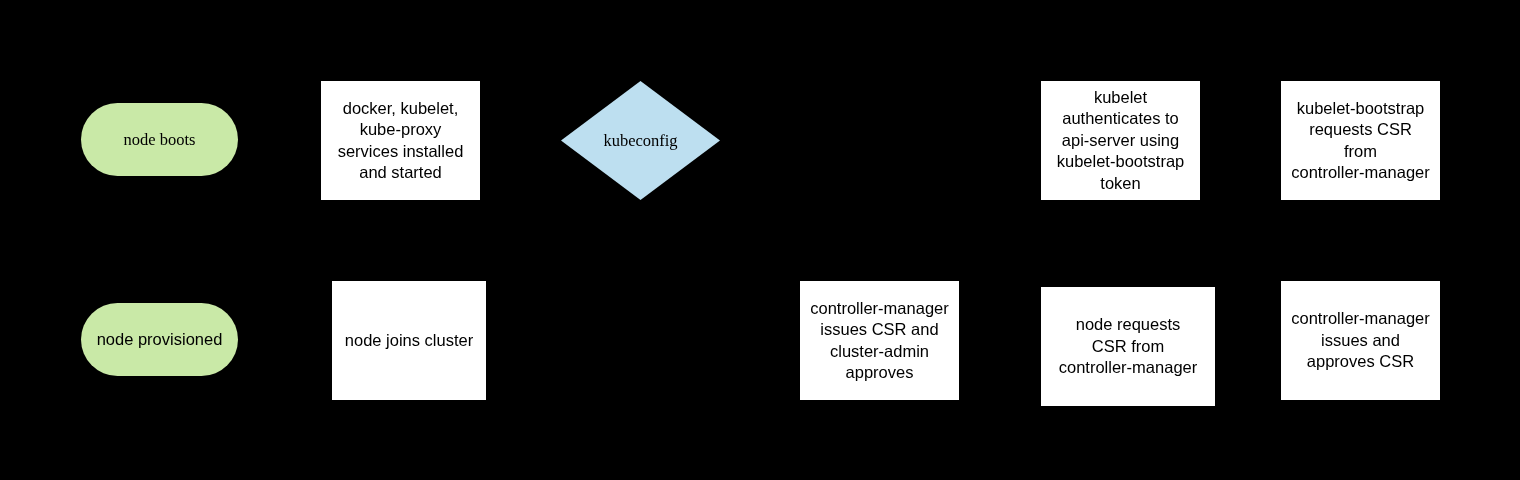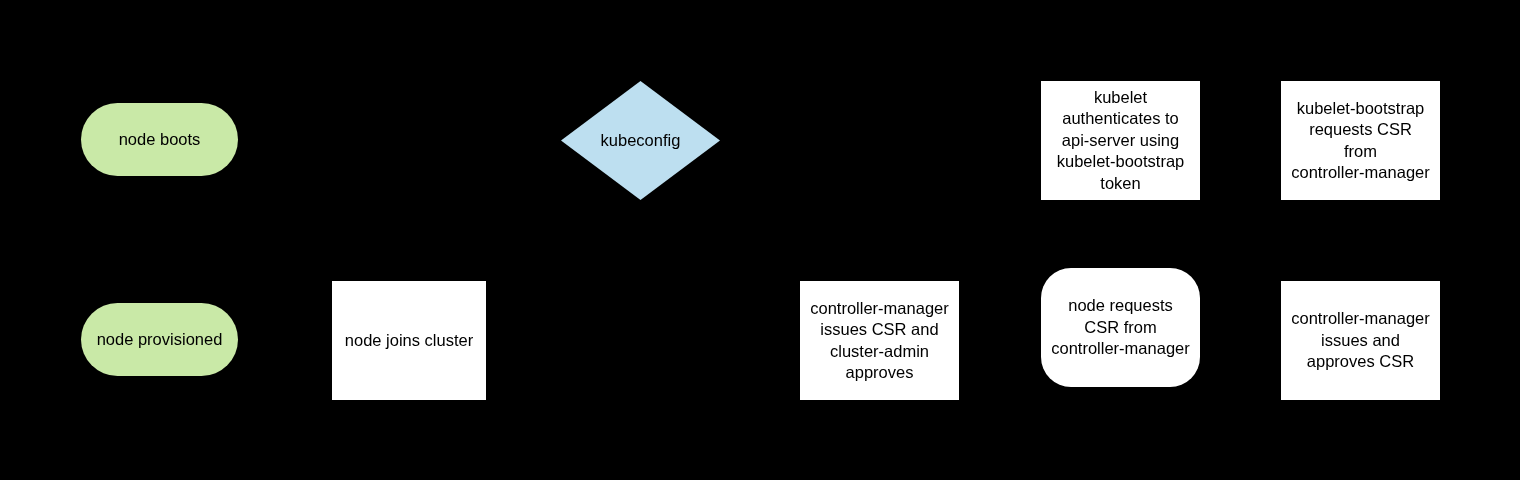--- a/index.html
+++ b/index.html
@@ -44,20 +44,21 @@
 
   
   .node.pill {
     background: #c9e9a7;
     border-radius: 44px;
   }
 
   
   .node.diamond {
     background: transparent;
+    font-family: Liberation Serif, serif;
   }
   .node.diamond .diamond-shape {
     position: absolute;
     left: 0;
     top: 0;
     width: 100%;
     height: 100%;
     background: #bddff0;
     clip-path: polygon(50% 0%, 100% 50%, 50% 100%, 0% 50%);
   }
@@ -69,22 +70,25 @@
   .label {
     display: block;
     width: 100%;
   }
 </style>
 </head>
 <body>
 
 <div id="canvas">
     <div style="position: absolute; left: 0px; top: 0px; width: 100%; height: 100%;">
-      <div class="node pill" style="left: 81px; top: 103px; width: 157px; height: 73px;">
+      <div class="node pill" style="left: 81px; top: 103px; width: 157px; height: 73px; font-family: Liberation Serif, serif;">
         <span class="label">node boots</span>
+      </div>
+      <div class="node rect" style="left: 321px; top: 81px; width: 159px; height: 119px;">
+        <span class="label">docker, kubelet,<br>kube-proxy<br>services installed<br>and started</span>
       </div>
       <div class="node diamond" style="left: 561px; top: 81px; width: 159px; height: 119px;">
         <div class="diamond-shape"></div>
         <span class="label">kubeconfig</span>
       </div>
       <div class="node rect" style="left: 1041px; top: 81px; width: 159px; height: 119px; justify-content: center;">
         <span class="label">kubelet<br>authenticates to<br>api-server using<br>kubelet-bootstrap<br>token</span>
       </div>
       <div class="node rect" style="left: 1281px; top: 81px; width: 159px; height: 119px;">
         <span class="label">kubelet-bootstrap<br>requests CSR<br>from<br>controller-manager</span>
@@ -93,20 +97,20 @@
     <div style="position: absolute; left: 0px; top: 0px; width: 100%; height: 100%;">
       <div class="node pill" style="left: 81px; top: 303px; width: 157px; height: 73px;">
         <span class="label">node provisioned</span>
       </div>
       <div class="node rect" style="left: 332px; top: 281px; width: 154px; height: 119px;">
         <span class="label">node joins cluster</span>
       </div>
       <div class="node rect" style="left: 800px; top: 281px; width: 159px; height: 119px;">
         <span class="label">controller-manager<br>issues CSR and<br>cluster-admin<br>approves</span>
       </div>
-      <div class="node rect" style="left: 1041px; top: 268px; width: 159px; height: 119px; border-radius: 30px;">
+      <div class="node rect" style="left: 1041px; top: 287px; width: 174px; height: 119px;">
         <span class="label">node requests<br>CSR from<br>controller-manager</span>
       </div>
       <div class="node rect" style="left: 1281px; top: 281px; width: 159px; height: 119px;">
         <span class="label">controller-manager<br>issues and<br>approves CSR</span>
       </div>
     </div>
   </div>
 
 </body></html>

